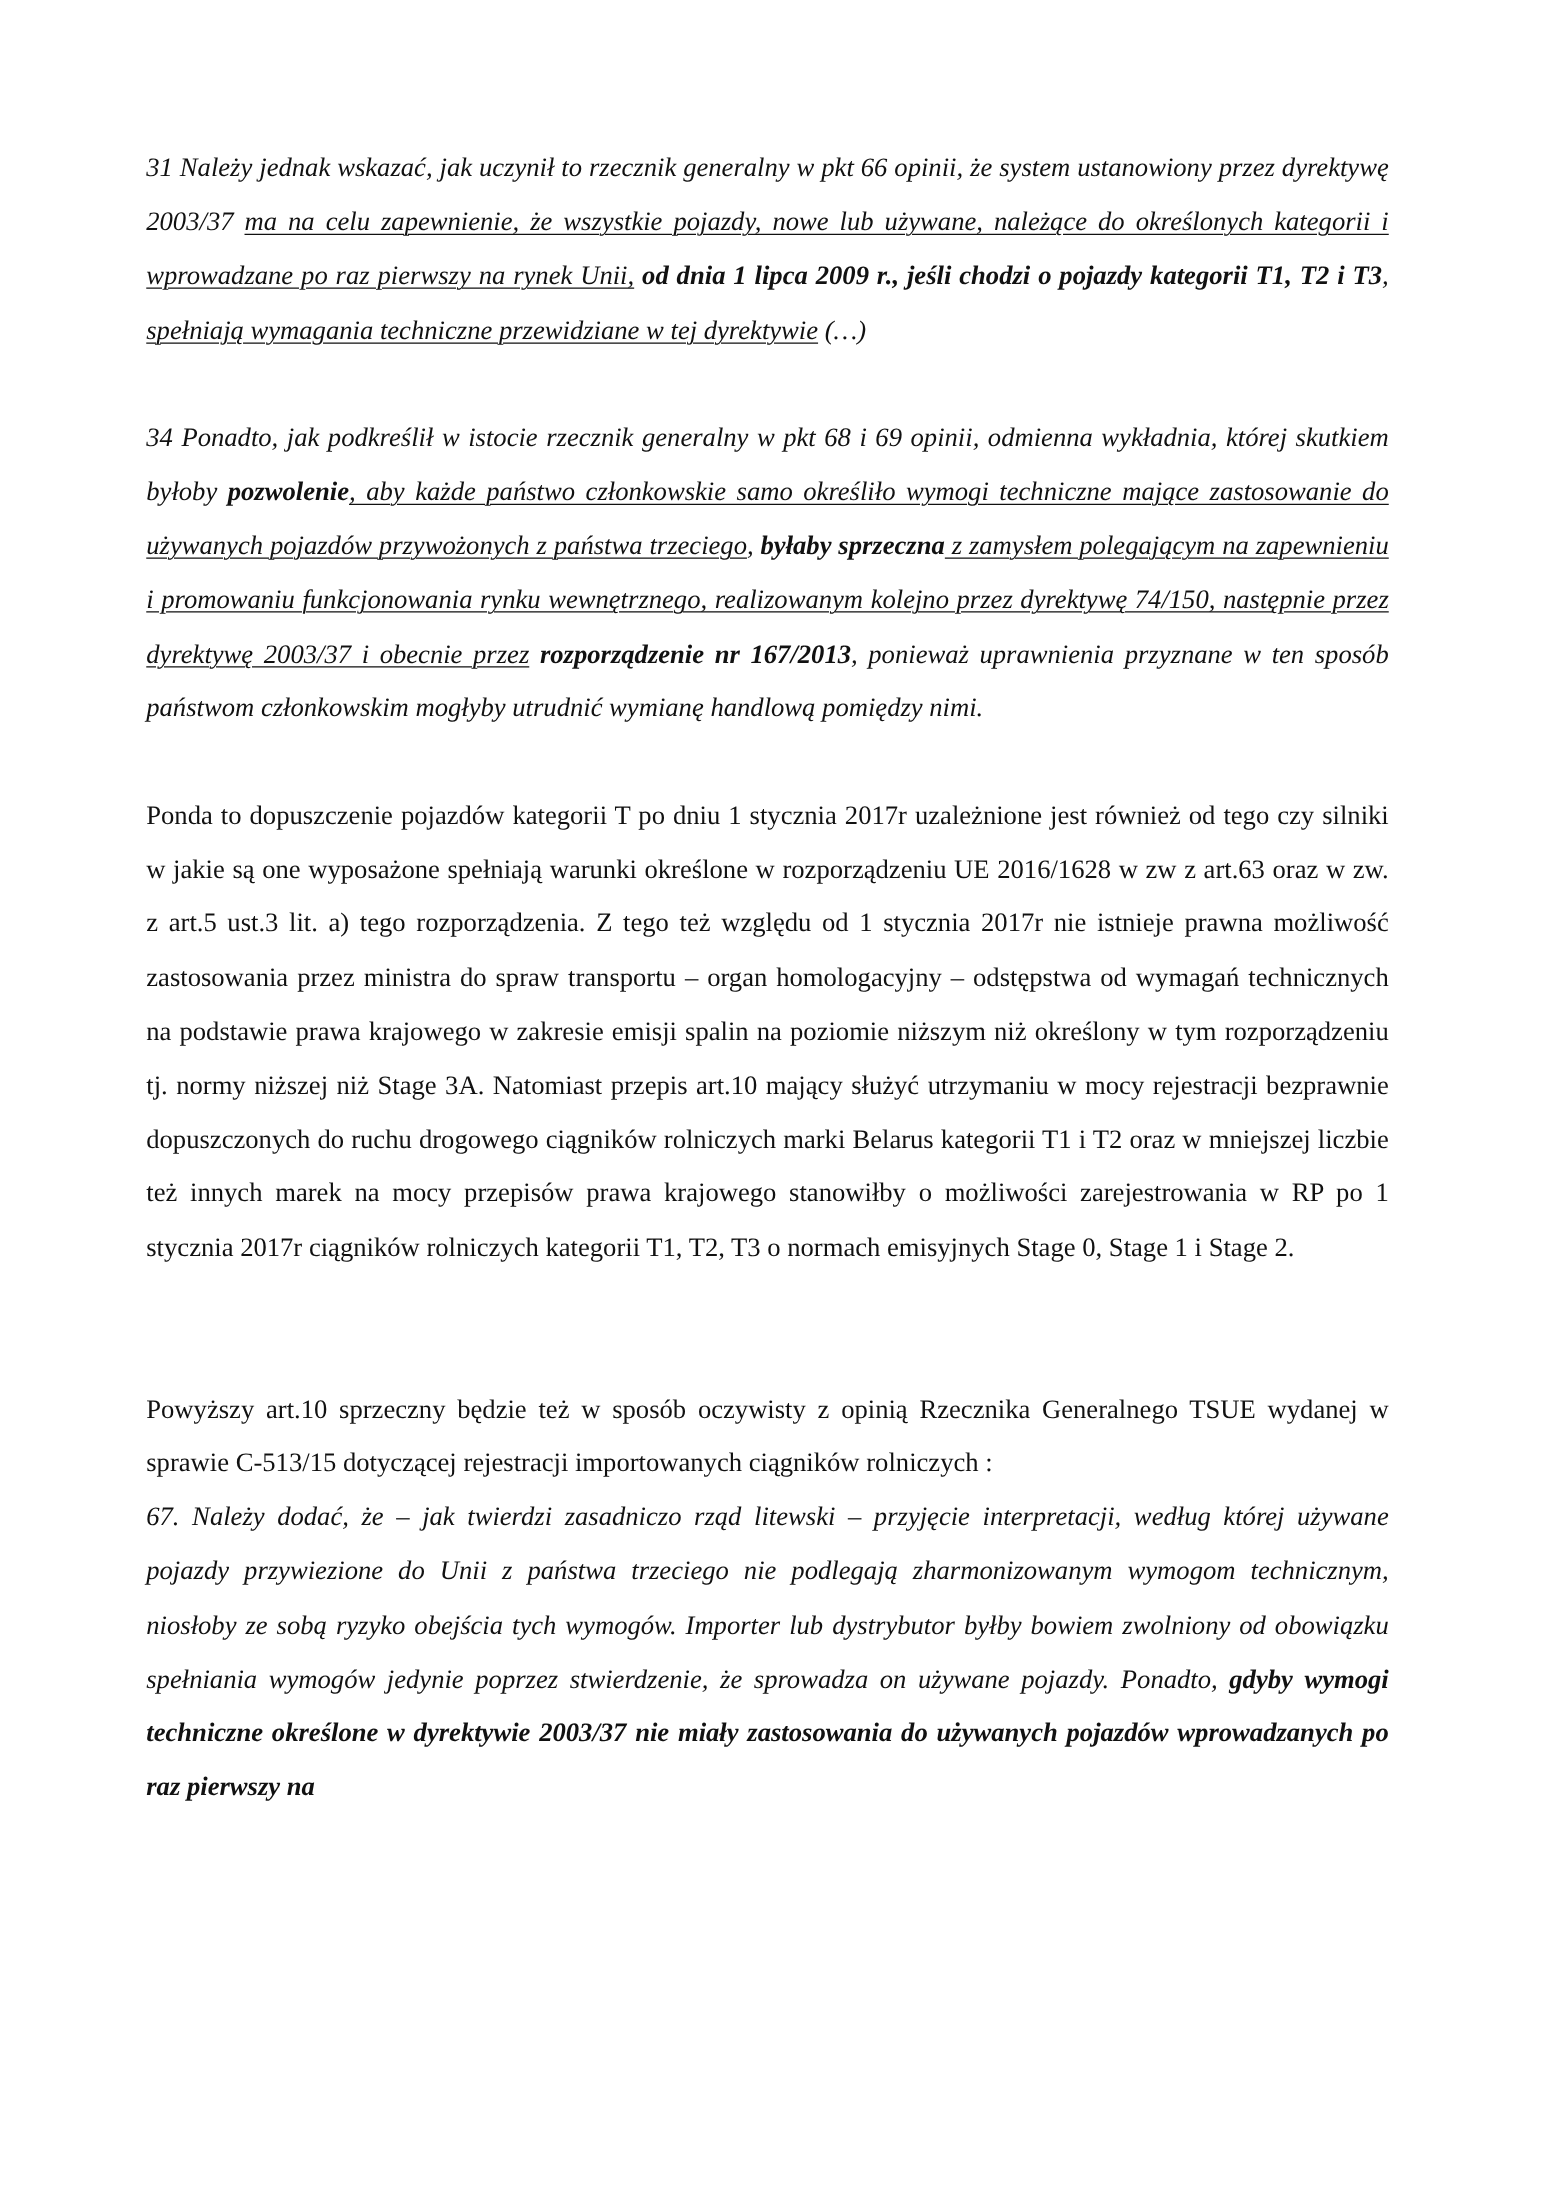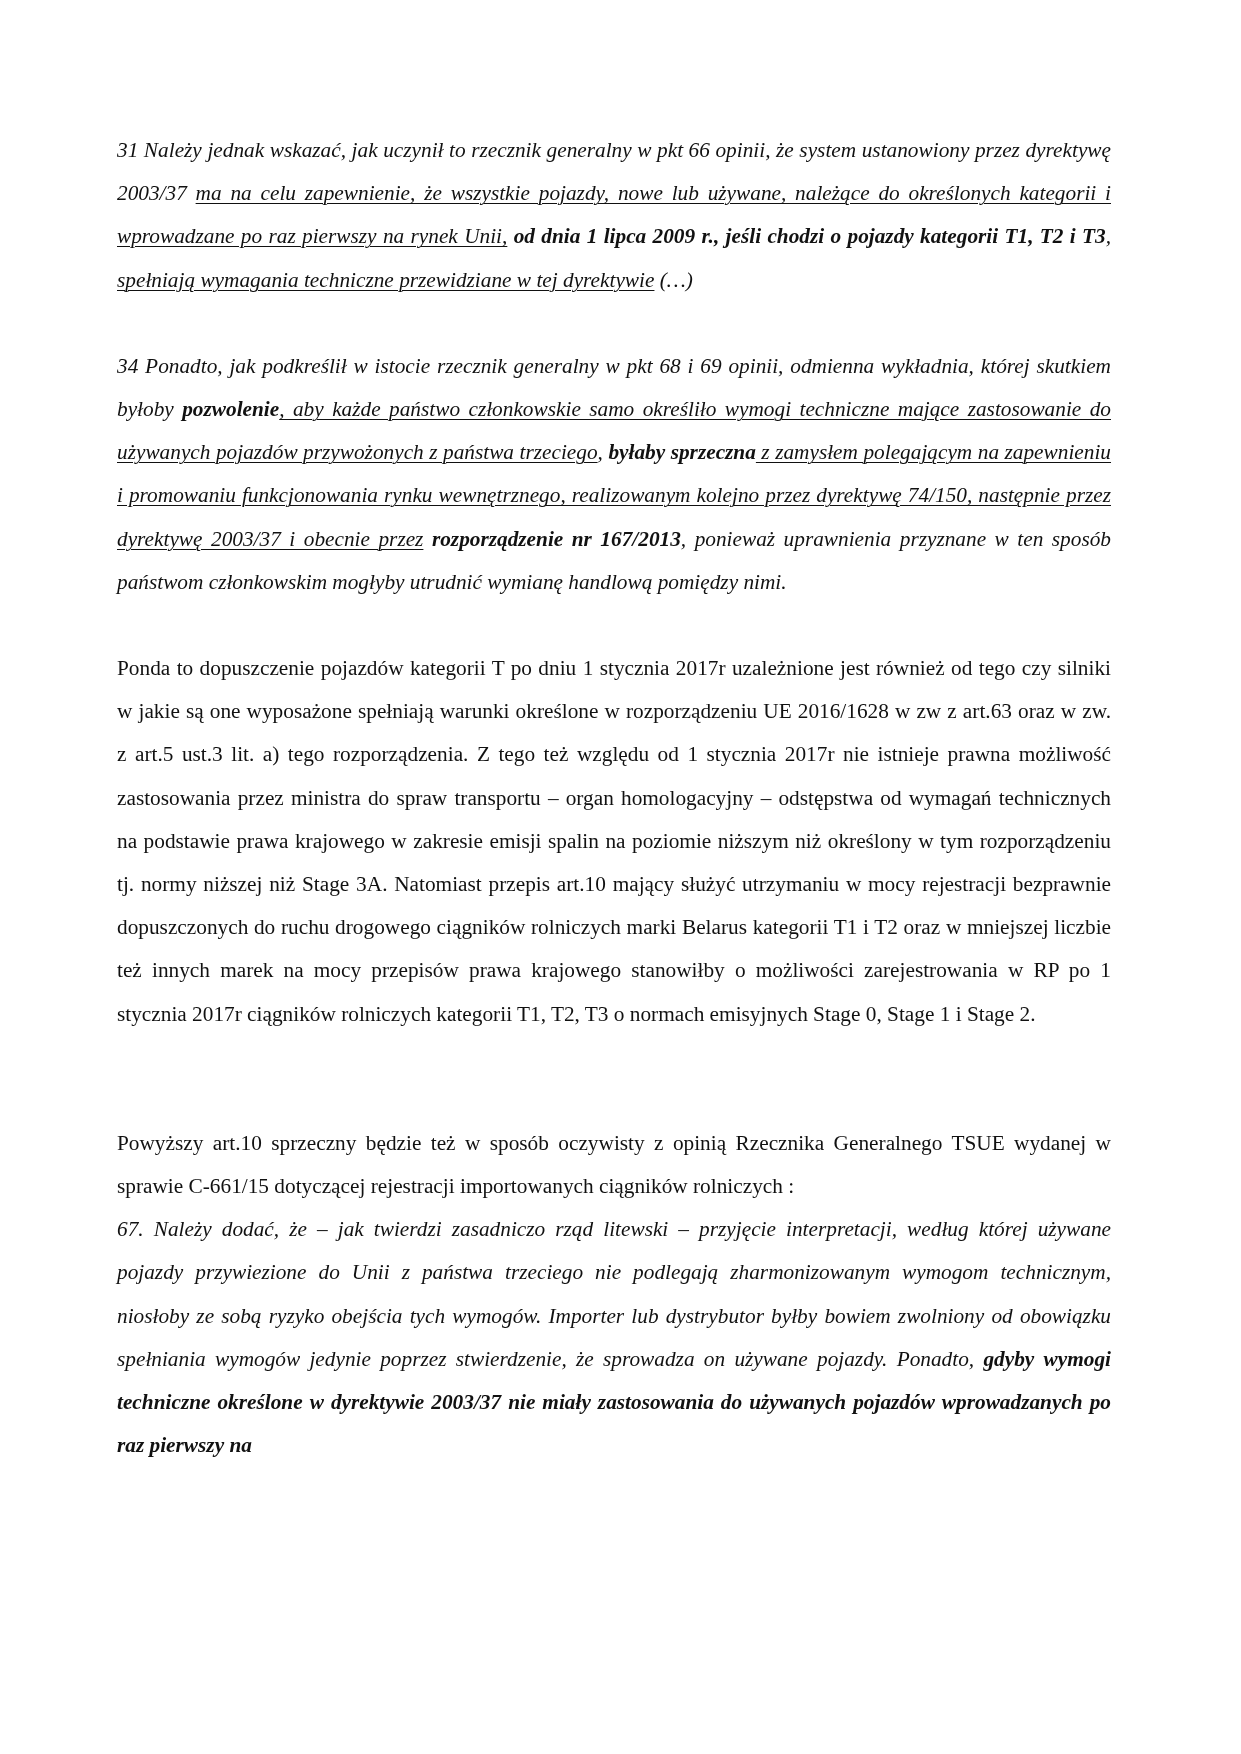--- a/index.html
+++ b/index.html
@@ -11,21 +11,21 @@
       width: 1241px;
       height: 1754px;
       position: relative;
       overflow: hidden;
       font-family: "Liberation Serif", "DejaVu Serif", serif;
       color: #111111;
     }
     .page {
       position: absolute;
       left: 117px;
-      top: 129px;
+      top: 113px;
       width: 994px;
     }
     .para {
       margin: 0;
       font-size: 21.3px;
       line-height: 43.2px;
       text-align: justify;
       text-align-last: left;
     }
     .italic { font-style: italic; }
@@ -37,15 +37,15 @@
     #pPowyzszy { margin-top: 86px; }
     #p67 { margin-top: 0px; }
   </style>
 </head>
 <body>
 
 <div class="page">
   <p class="para italic" id="p31"><span>31 Należy jednak wskazać, jak uczynił to rzecznik generalny w pkt 66 opinii, że system ustanowiony przez dyrektywę 2003/37 </span><span class="u">ma na celu zapewnienie, że wszystkie pojazdy, nowe lub używane, należące do określonych kategorii i wprowadzane po raz pierwszy na rynek Unii,</span><span> </span><span class="b">od dnia 1 lipca 2009 r., jeśli chodzi o pojazdy kategorii T1, T2 i T3</span><span>, </span><span class="u">spełniają wymagania techniczne przewidziane w tej dyrektywie</span><span> (…)</span></p>
   <p class="para italic" id="p34"><span>34 Ponadto, jak podkreślił w istocie rzecznik generalny w pkt 68 i 69 opinii, odmienna wykładnia, której skutkiem byłoby </span><span class="b">pozwolenie</span><span class="u">, aby każde państwo członkowskie samo określiło wymogi techniczne mające zastosowanie do używanych pojazdów przywożonych z państwa trzeciego</span><span>, </span><span class="b">byłaby sprzeczna</span><span class="u"> z zamysłem polegającym na zapewnieniu i promowaniu funkcjonowania rynku wewnętrznego, realizowanym kolejno przez dyrektywę 74/150, następnie przez dyrektywę 2003/37 i obecnie przez</span><span> </span><span class="b">rozporządzenie nr 167/2013</span><span>, ponieważ uprawnienia przyznane w ten sposób państwom członkowskim mogłyby utrudnić wymianę handlową pomiędzy nimi.</span></p>
   <p class="para" id="pPonda"><span>Ponda to dopuszczenie pojazdów kategorii T po dniu 1 stycznia 2017r uzależnione jest również od tego czy silniki w jakie są one wyposażone spełniają warunki określone w rozporządzeniu UE 2016/1628 w zw z art.63 oraz w zw. z art.5 ust.3 lit. a) tego rozporządzenia. Z tego też względu od 1 stycznia 2017r nie istnieje prawna możliwość zastosowania przez ministra do spraw transportu – organ homologacyjny – odstępstwa od wymagań technicznych na podstawie prawa krajowego w zakresie emisji spalin na poziomie niższym niż  określony w tym rozporządzeniu tj. normy niższej niż Stage 3A. Natomiast przepis art.10 mający służyć utrzymaniu w mocy rejestracji bezprawnie dopuszczonych do ruchu drogowego ciągników rolniczych marki Belarus kategorii T1 i T2 oraz w mniejszej liczbie też innych marek na mocy przepisów prawa krajowego stanowiłby o możliwości zarejestrowania w RP po 1 stycznia 2017r ciągników rolniczych kategorii T1, T2, T3 o normach emisyjnych Stage 0, Stage 1 i Stage 2.</span></p>
-  <p class="para" id="pPowyzszy"><span>Powyższy art.10 sprzeczny będzie też w sposób oczywisty z opinią Rzecznika Generalnego TSUE wydanej w sprawie C-661/15 dotyczącej rejestracji importowanych ciągników rolniczych :</span></p>
+  <p class="para" id="pPowyzszy"><span>Powyższy art.10 sprzeczny będzie też w sposób oczywisty z opinią Rzecznika Generalnego TSUE wydanej w sprawie C-513/15 dotyczącej rejestracji importowanych ciągników rolniczych :</span></p>
   <p class="para italic" id="p67"><span>67. Należy dodać, że – jak twierdzi zasadniczo rząd litewski – przyjęcie interpretacji, według której używane pojazdy przywiezione do Unii z państwa trzeciego nie podlegają zharmonizowanym wymogom technicznym, niosłoby ze sobą ryzyko obejścia tych wymogów. Importer lub dystrybutor byłby bowiem zwolniony od obowiązku spełniania wymogów jedynie poprzez stwierdzenie, że sprowadza on używane pojazdy. Ponadto, </span><span class="b">gdyby wymogi techniczne określone w dyrektywie 2003/37 nie miały zastosowania do używanych pojazdów wprowadzanych po raz pierwszy na</span></p>
 </div>
 
 </body></html>

